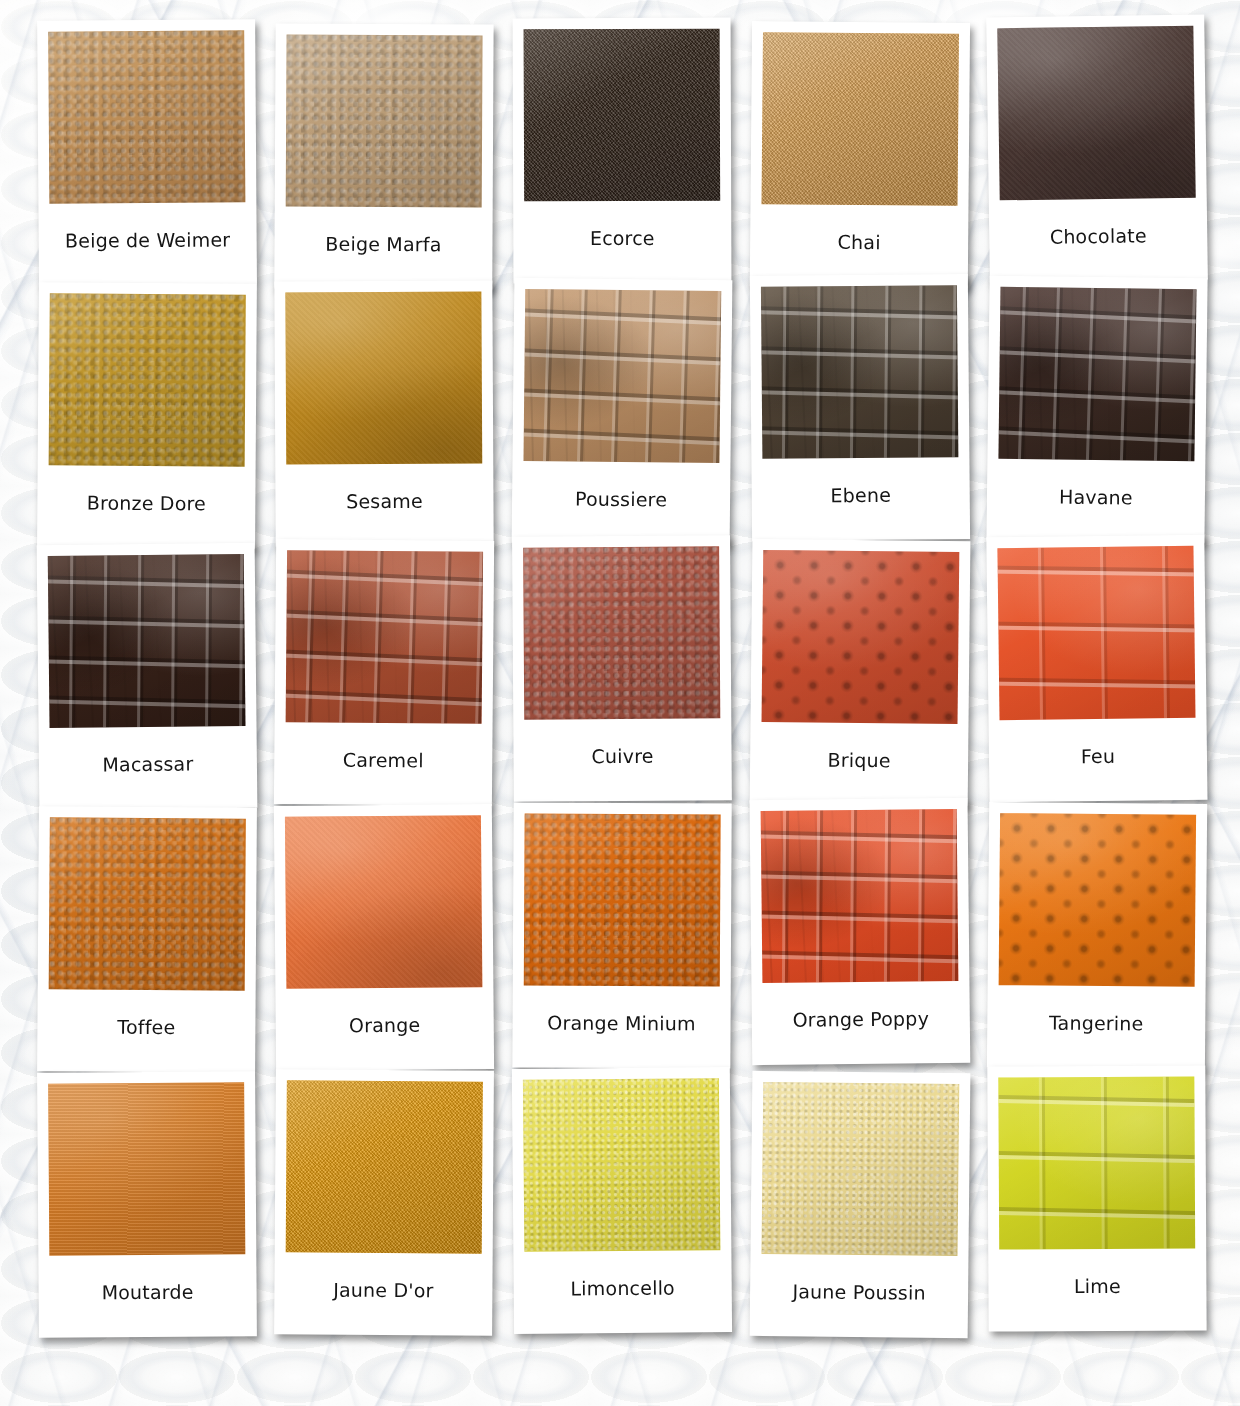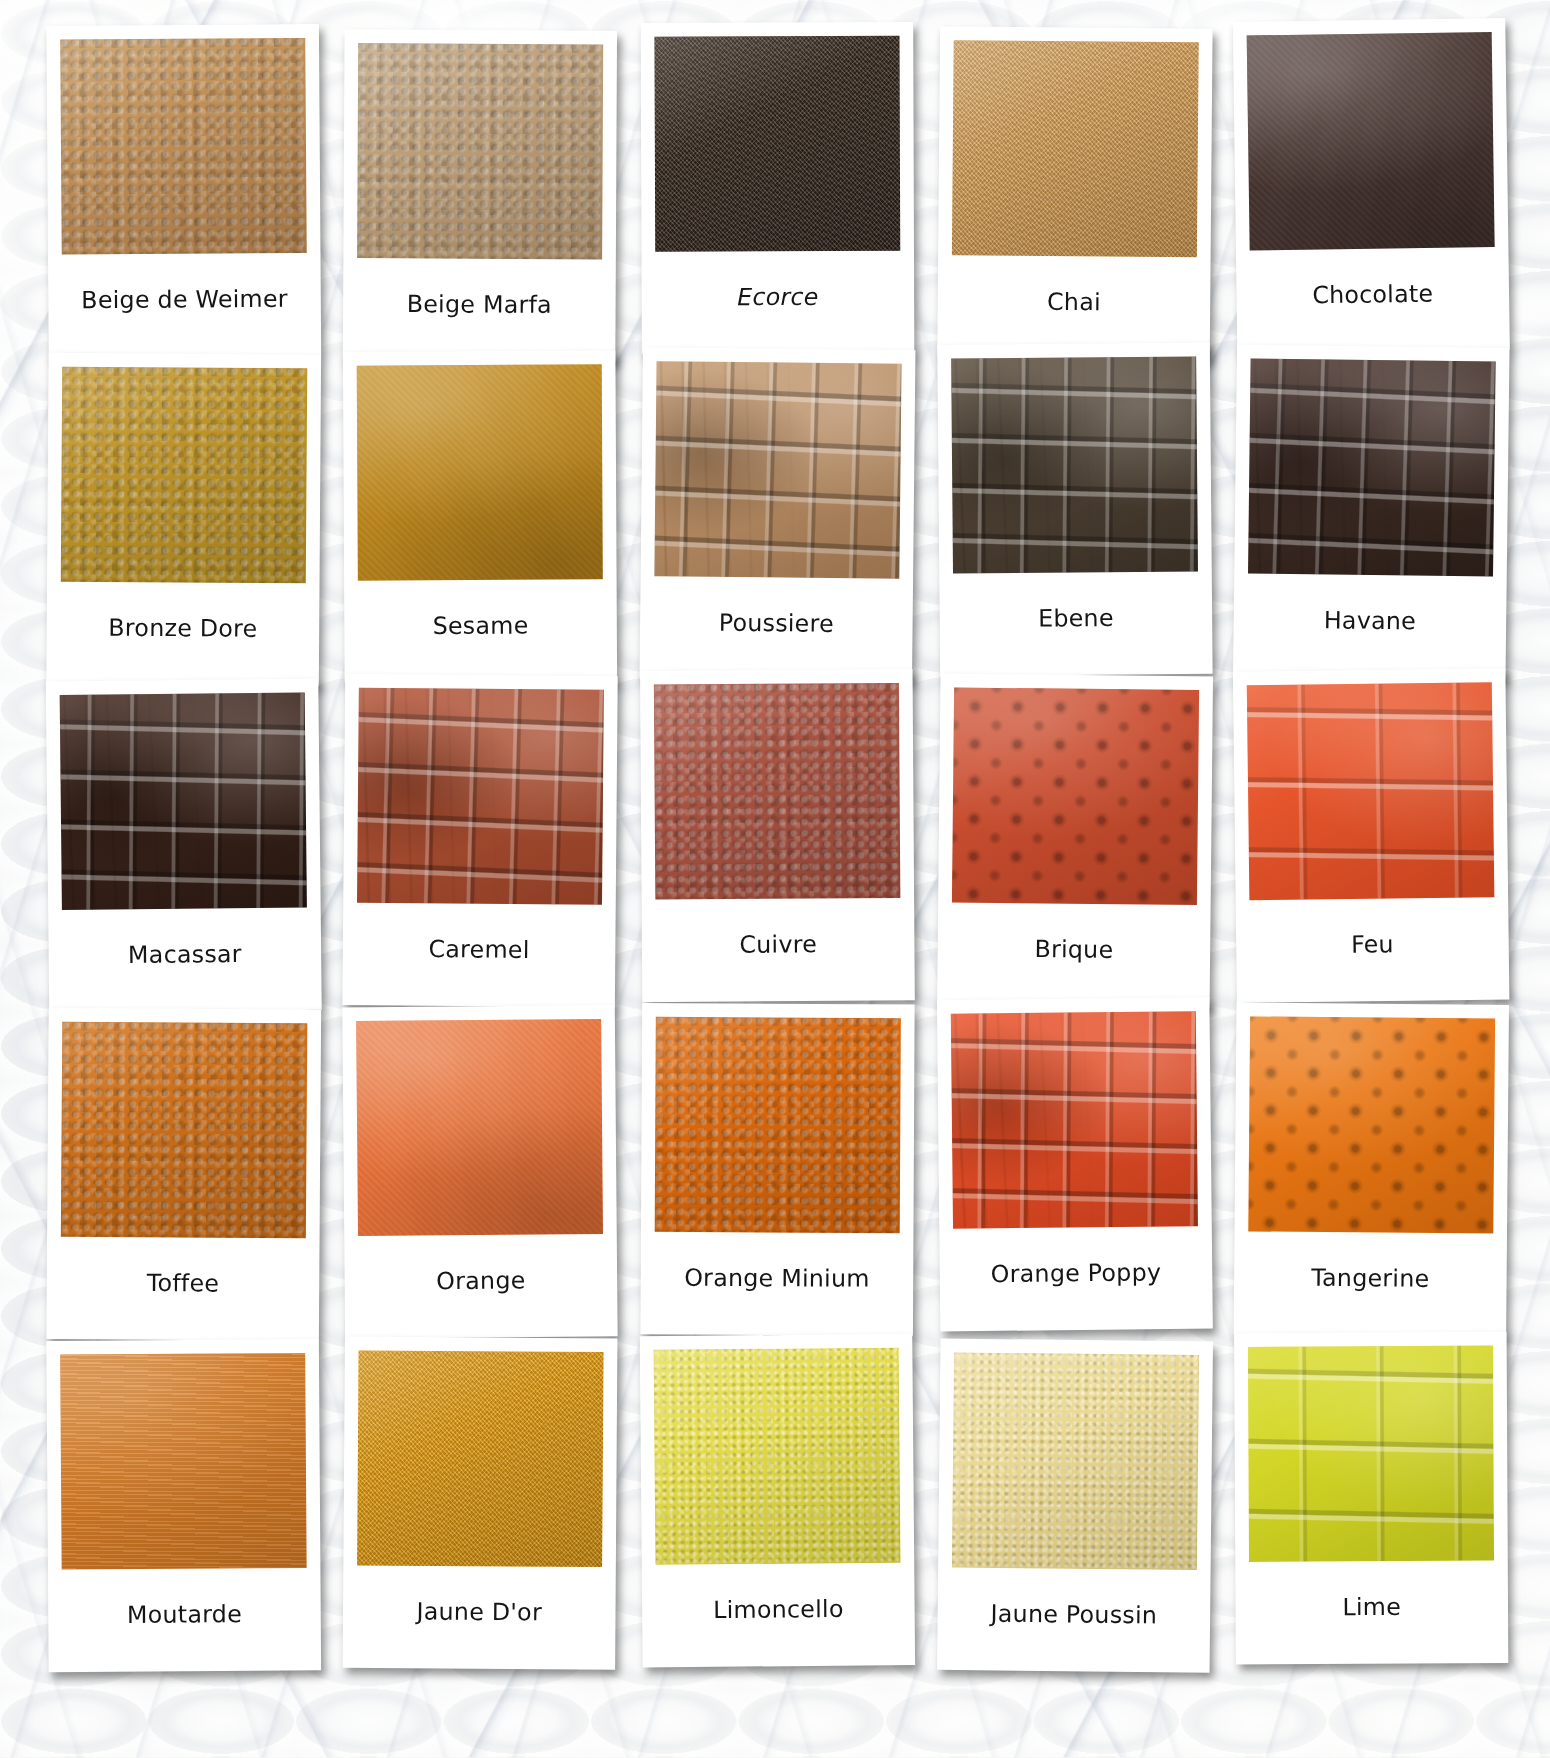--- a/index.html
+++ b/index.html
@@ -229,21 +229,21 @@
       </div>
       <div class="caption">Beige de Weimer</div>
     </div>
     <div class="card" style="transform: rotate(0.3deg) translateY(10px);">
       <div class="swatch" style="background: linear-gradient(160deg, rgb(195, 167, 131) 0%, rgb(178, 146, 107) 100%);">
         <div class="swatch-tex tex-pebble"></div>
         <div class="sheen"></div>
       </div>
       <div class="caption">Beige Marfa</div>
     </div>
-    <div class="card" style="transform: rotate(-0.2deg) translateY(4px); font-style: italic;">
+    <div class="card" style="transform: rotate(-0.2deg) translateY(4px);">
       <div class="swatch" style="background: linear-gradient(160deg, rgb(59, 45, 33) 0%, rgb(44, 32, 24) 100%);">
         <div class="swatch-tex tex-fine"></div>
         <div class="sheen"></div>
       </div>
       <div class="caption">Ecorce</div>
     </div>
     <div class="card" style="transform: rotate(0.5deg) translateY(8px);">
       <div class="swatch" style="background: linear-gradient(160deg, rgb(221, 169, 98) 0%, rgb(203, 148, 73) 100%);">
         <div class="swatch-tex tex-fine"></div>
         <div class="sheen"></div>

